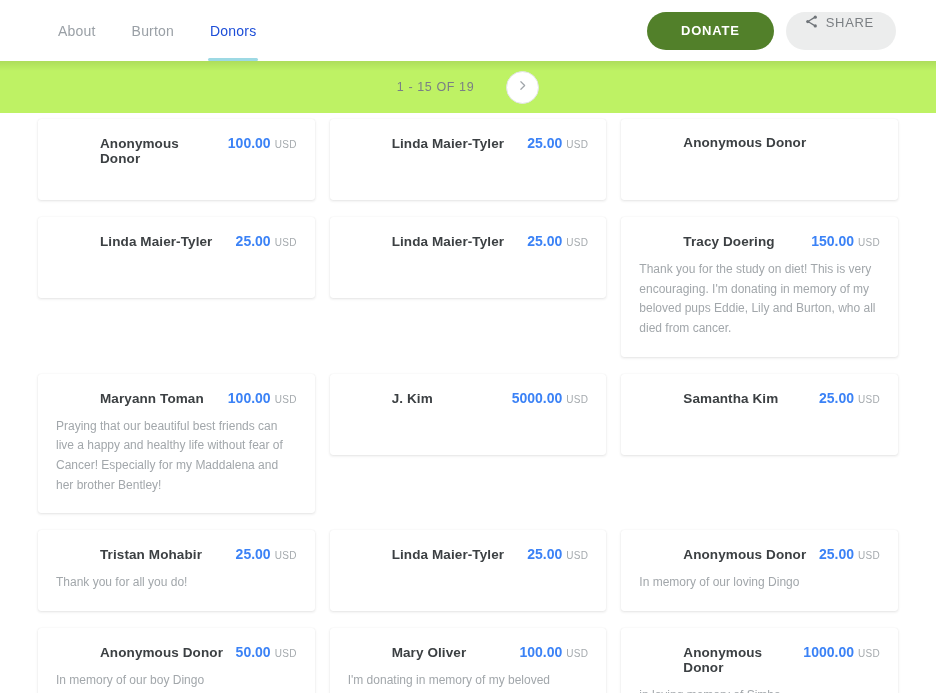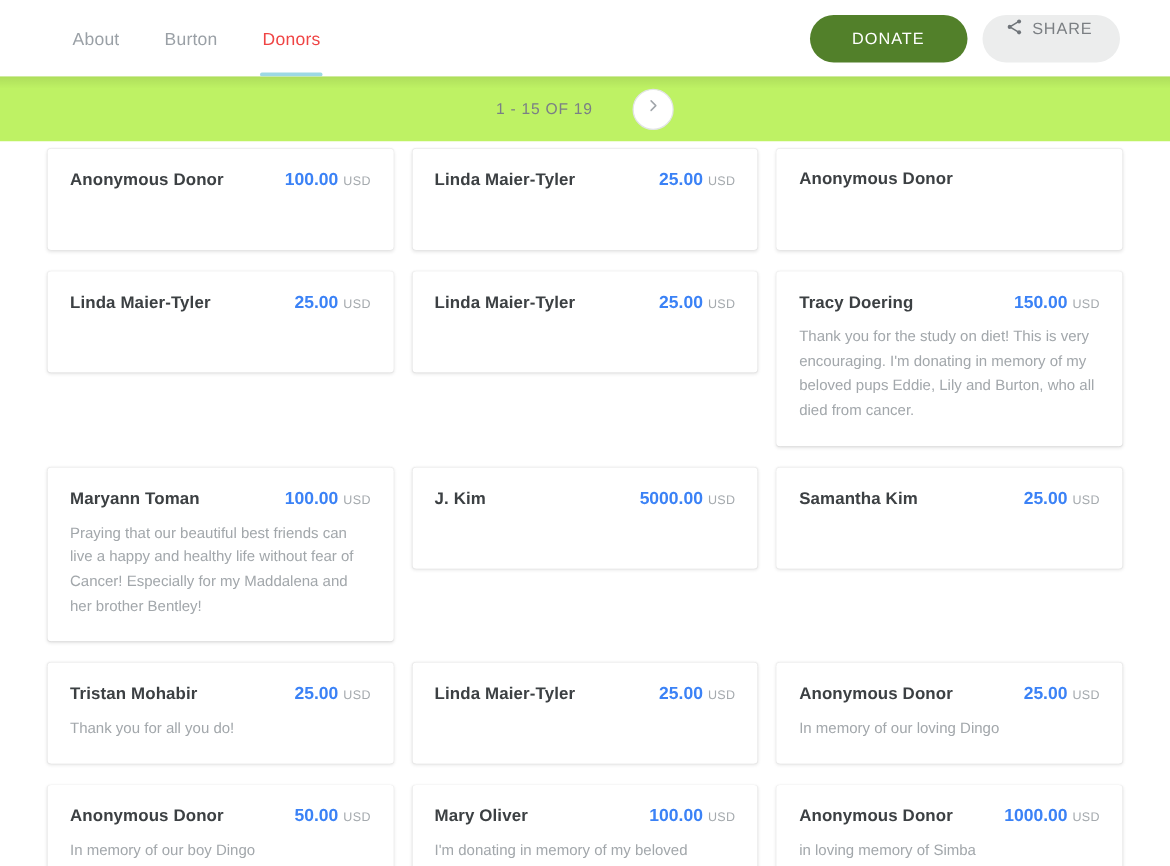--- a/index.html
+++ b/index.html
@@ -52,21 +52,21 @@
     justify-content: center;
     padding: 0 18px;
     font-size: 14px;
     color: #9aa0a6;
     letter-spacing: 0.2px;
     cursor: pointer;
     white-space: nowrap;
   }
 
   .tab.active {
-    color: #ef4444;
+    color: #1d4ed8;
   }
 
   .tab.active .tab-underline {
     position: absolute;
     left: 16px;
     right: 16px;
     bottom: 0;
     height: 3px;
     background: #9dd9e4;
     border-radius: 2px;
@@ -81,21 +81,21 @@
 
   .btn-donate {
     background: #52802a;
     color: #ffffff;
     border: none;
     border-radius: 20px;
     height: 38px;
     padding: 0 34px;
     font-family: "Liberation Sans", sans-serif;
     font-size: 13px;
-    font-weight: normal;
+    font-weight: bold;
     letter-spacing: 0.8px;
     cursor: pointer;
     display: flex;
     align-items: center;
     justify-content: center;
   }
 
   .btn-share {
     background: #eceded;
     color: #7b7f83;
@@ -161,20 +161,21 @@
     box-shadow: 0 1px 3px rgba(0,0,0,0.11), 0 0 1px rgba(0,0,0,0.08);
     padding: 16px 18px 18px 18px;
     min-height: 81px;
   }
 
   .donor-card-head {
     display: flex;
     align-items: baseline;
     justify-content: space-between;
     gap: 10px;
+    margin-left: 44px;
   }
 
   .donor-name {
     font-size: 13.5px;
     font-weight: bold;
     color: #3c4043;
     letter-spacing: 0.1px;
   }
 
   .donor-amount-wrap {

